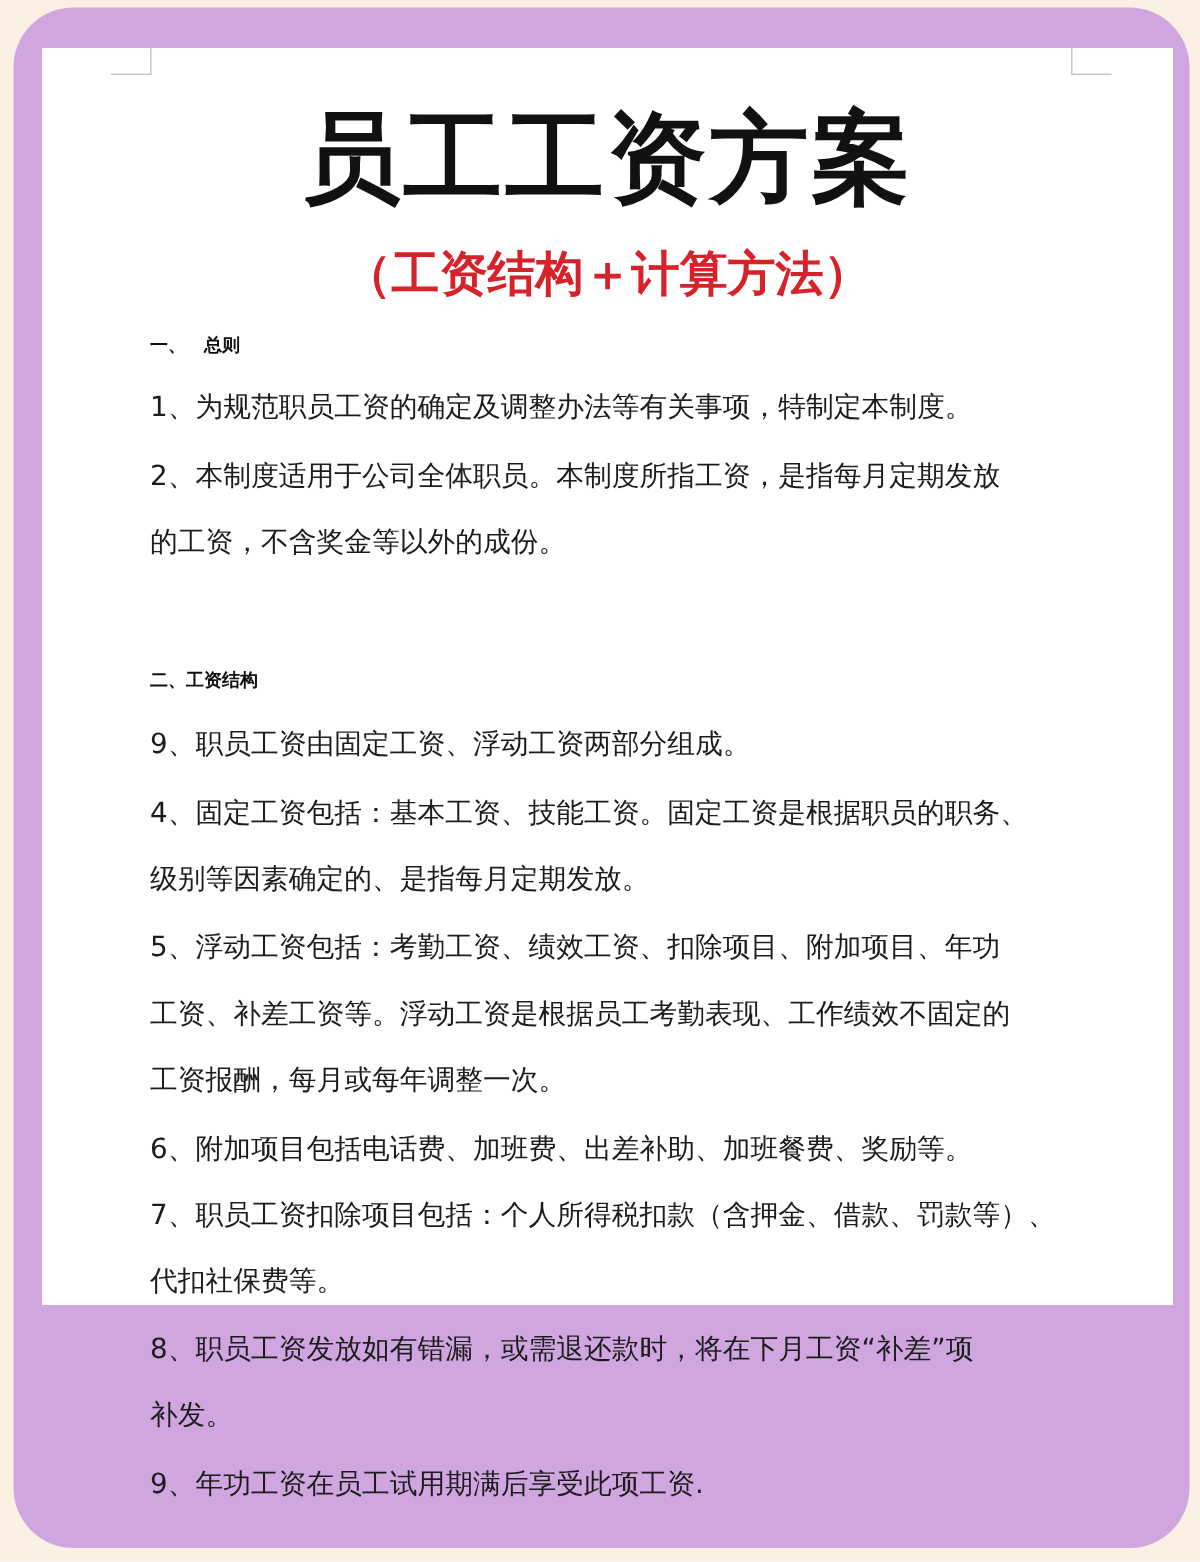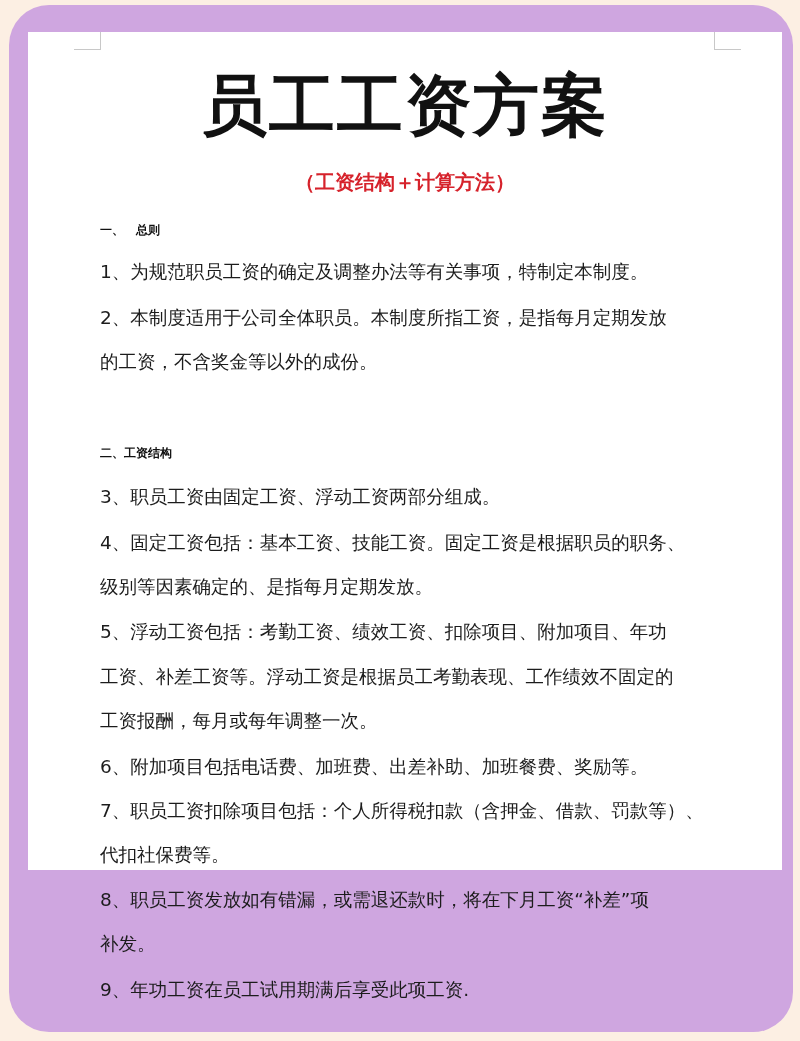--- a/index.html
+++ b/index.html
@@ -29,21 +29,21 @@
 
   .title {
     position: absolute; left: 0; right: 0; top: 34px;
     text-align: center;
     font-size: 66px; font-weight: bold; color: #111;
     letter-spacing: 2px; line-height: 80px;
   }
   .subtitle {
     position: absolute; left: 0; right: 0; top: 130px;
     text-align: center;
-    font-size: 20px; font-weight: bold; color: #d6222b;
+    font-size: 32px; font-weight: bold; color: #d6222b;
     line-height: 40px;
   }
   .line {
     position: absolute; left: 72px;
     font-size: 18.5px; color: #1c1c1c;
     line-height: 26px; white-space: nowrap;
   }
   .heading { font-size: 12px; font-weight: bold; color: #111; }
 </style>
 </head>
@@ -56,21 +56,21 @@
 
   <div class="title">员工工资方案</div>
   <div class="subtitle">（工资结构＋计算方法）</div>
 
   <div class="line heading" style="top:185px">一、　总则</div>
   <div class="line" style="top:227px">1、为规范职员工资的确定及调整办法等有关事项，特制定本制度。</div>
   <div class="line" style="top:273px">2、本制度适用于公司全体职员。本制度所指工资，是指每月定期发放</div>
   <div class="line" style="top:317px">的工资，不含奖金等以外的成份。</div>
 
   <div class="line heading" style="top:408px">二、工资结构</div>
-  <div class="line" style="top:452px">3、职员工资由固定工资、浮动工资两部分组成。</div>
+  <div class="line" style="top:452px">9、职员工资由固定工资、浮动工资两部分组成。</div>
   <div class="line" style="top:498px">4、固定工资包括：基本工资、技能工资。固定工资是根据职员的职务、</div>
   <div class="line" style="top:542px">级别等因素确定的、是指每月定期发放。</div>
   <div class="line" style="top:587px">5、浮动工资包括：考勤工资、绩效工资、扣除项目、附加项目、年功</div>
   <div class="line" style="top:632px">工资、补差工资等。浮动工资是根据员工考勤表现、工作绩效不固定的</div>
   <div class="line" style="top:676px">工资报酬，每月或每年调整一次。</div>
   <div class="line" style="top:722px">6、附加项目包括电话费、加班费、出差补助、加班餐费、奖励等。</div>
   <div class="line" style="top:766px">7、职员工资扣除项目包括：个人所得税扣款（含押金、借款、罚款等）、</div>
   <div class="line" style="top:810px">代扣社保费等。</div>
   <div class="line" style="top:855px">8、职员工资发放如有错漏，或需退还款时，将在下月工资“补差”项</div>
   <div class="line" style="top:899px">补发。</div>

